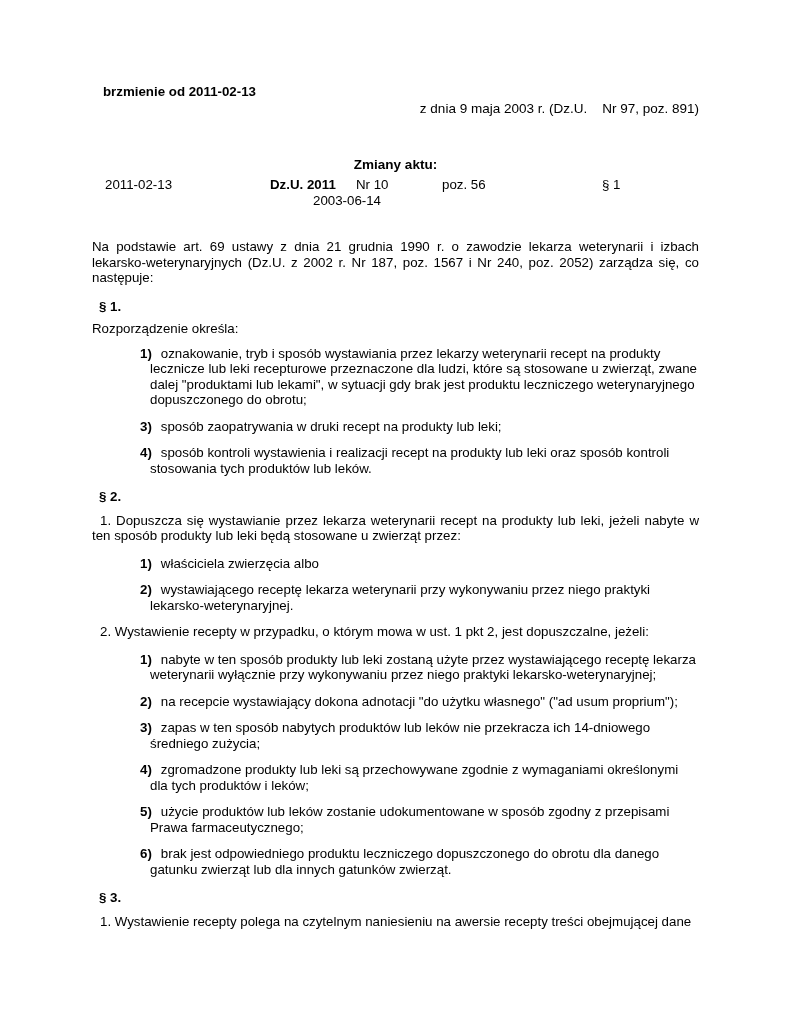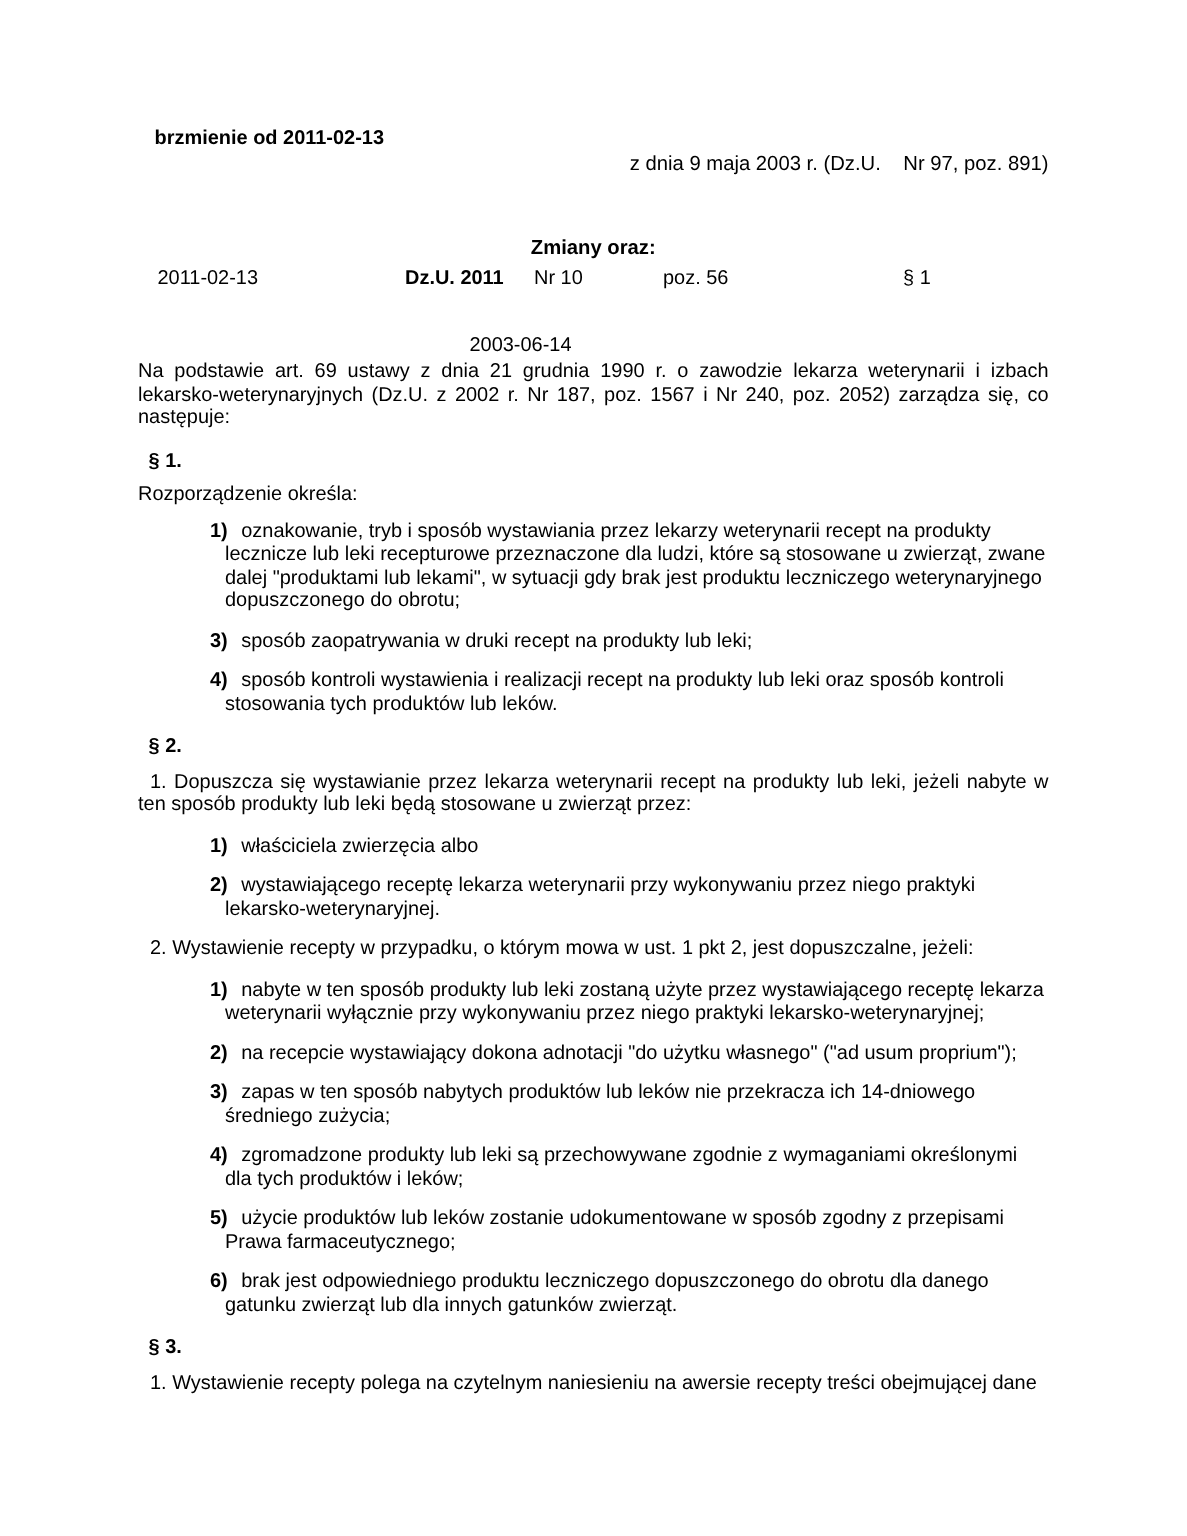--- a/index.html
+++ b/index.html
@@ -47,21 +47,21 @@
     position: relative;
     height: 34px;
     margin-top: 5px;
   }
   .changes .c { position: absolute; top: 0; white-space: nowrap; }
   .c.date    { left: 13px; }
   .c.journal { left: 178px; font-weight: bold; }
   .c.nr      { left: 264px; }
   .c.pos     { left: 350px; }
   .c.sec     { left: 510px; }
-  .c.date2   { left: 221px; top: 16px; margin-top: 29px; }
+  .c.date2   { left: 221px; top: 16px; }
 
   .just { text-align: justify; }
   .preamble { margin-top: 28px; }
   .sec-h {
     font-size: 13.3px;
     font-weight: bold;
     margin: 13px 0 7px 7px;
     line-height: 15.5px;
   }
   .intro { margin-bottom: 9px; }
@@ -81,21 +81,21 @@
 </style>
 </head>
 <body>
 
 <div class="page">
 
   <p class="effective">brzmienie od 2011-02-13</p>
 
   <p class="date-line">z dnia 9 maja 2003 r. (Dz.U.&nbsp;&nbsp;&nbsp;&nbsp;Nr 97, poz. 891)</p>
 
-  <p class="changes-heading">Zmiany oraz:</p>
+  <p class="changes-heading">Zmiany aktu:</p>
   <div class="changes">
     <span class="c date">2011-02-13</span>
     <span class="c journal">Dz.U. 2011</span>
     <span class="c nr">Nr 10</span>
     <span class="c pos">poz. 56</span>
     <span class="c sec">§ 1</span>
     <span class="c date2">2003-06-14</span>
   </div>
 
   <p class="preamble just">Na podstawie art. 69 ustawy z dnia 21 grudnia 1990 r. o zawodzie lekarza weterynarii i izbach lekarsko-weterynaryjnych (Dz.U. z 2002 r. Nr 187, poz. 1567 i Nr 240, poz. 2052) zarządza się, co następuje:</p>

